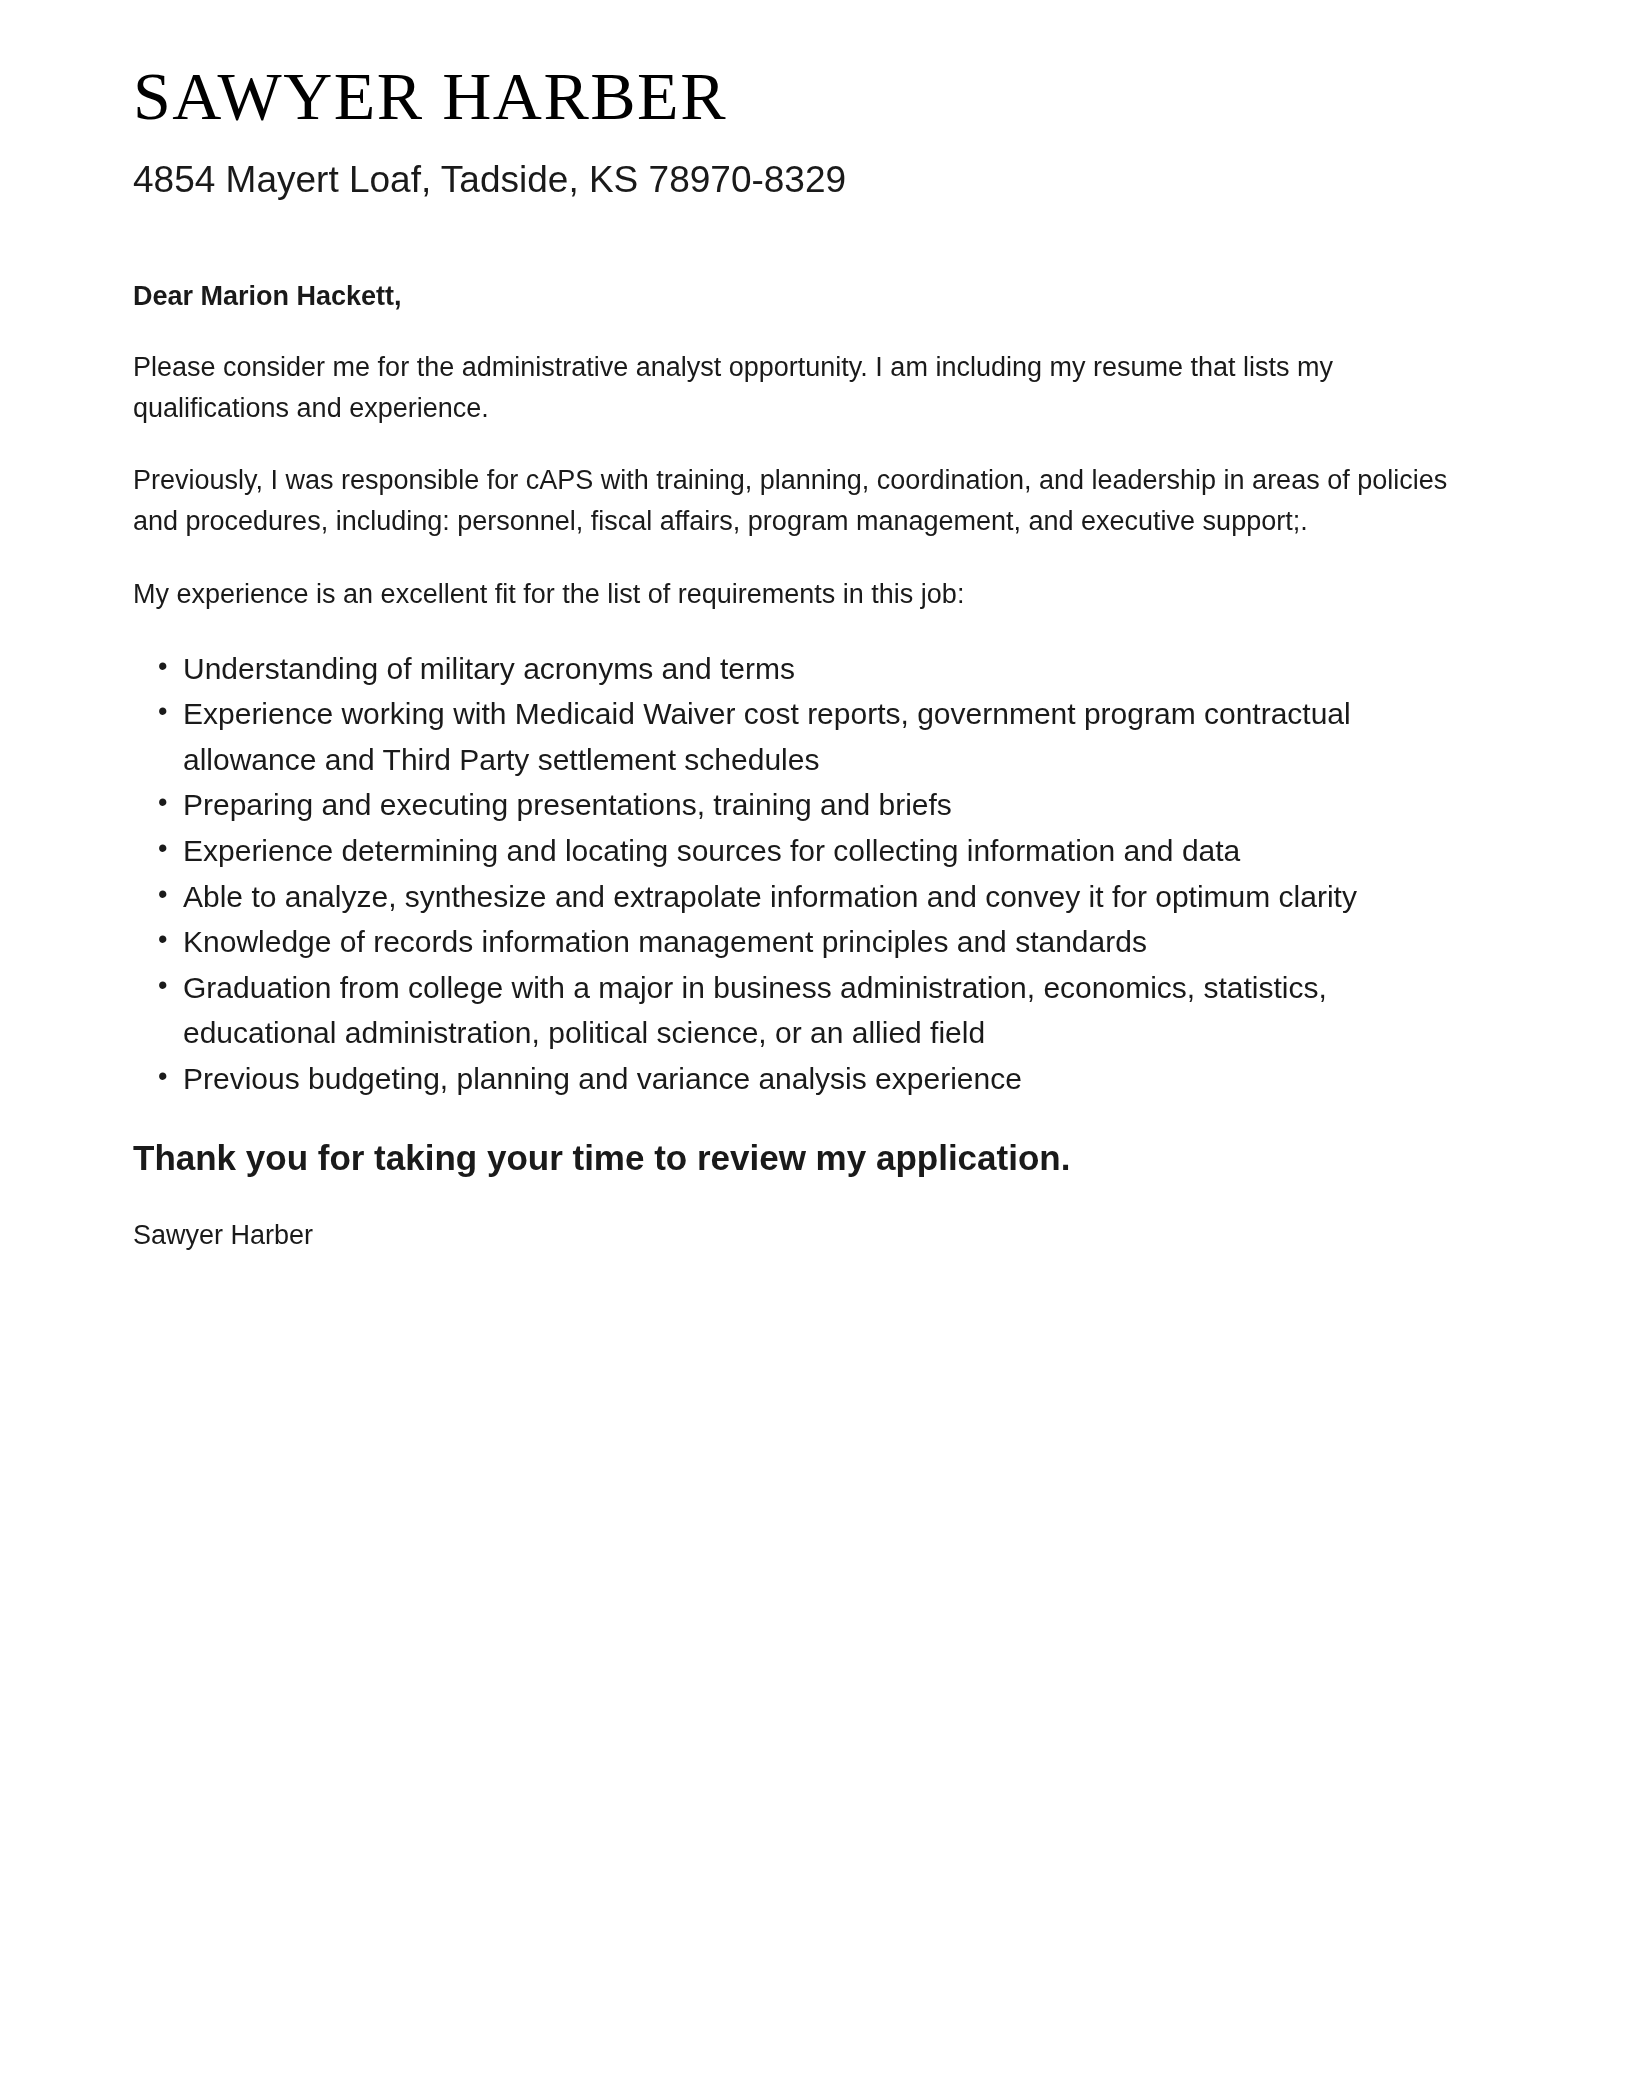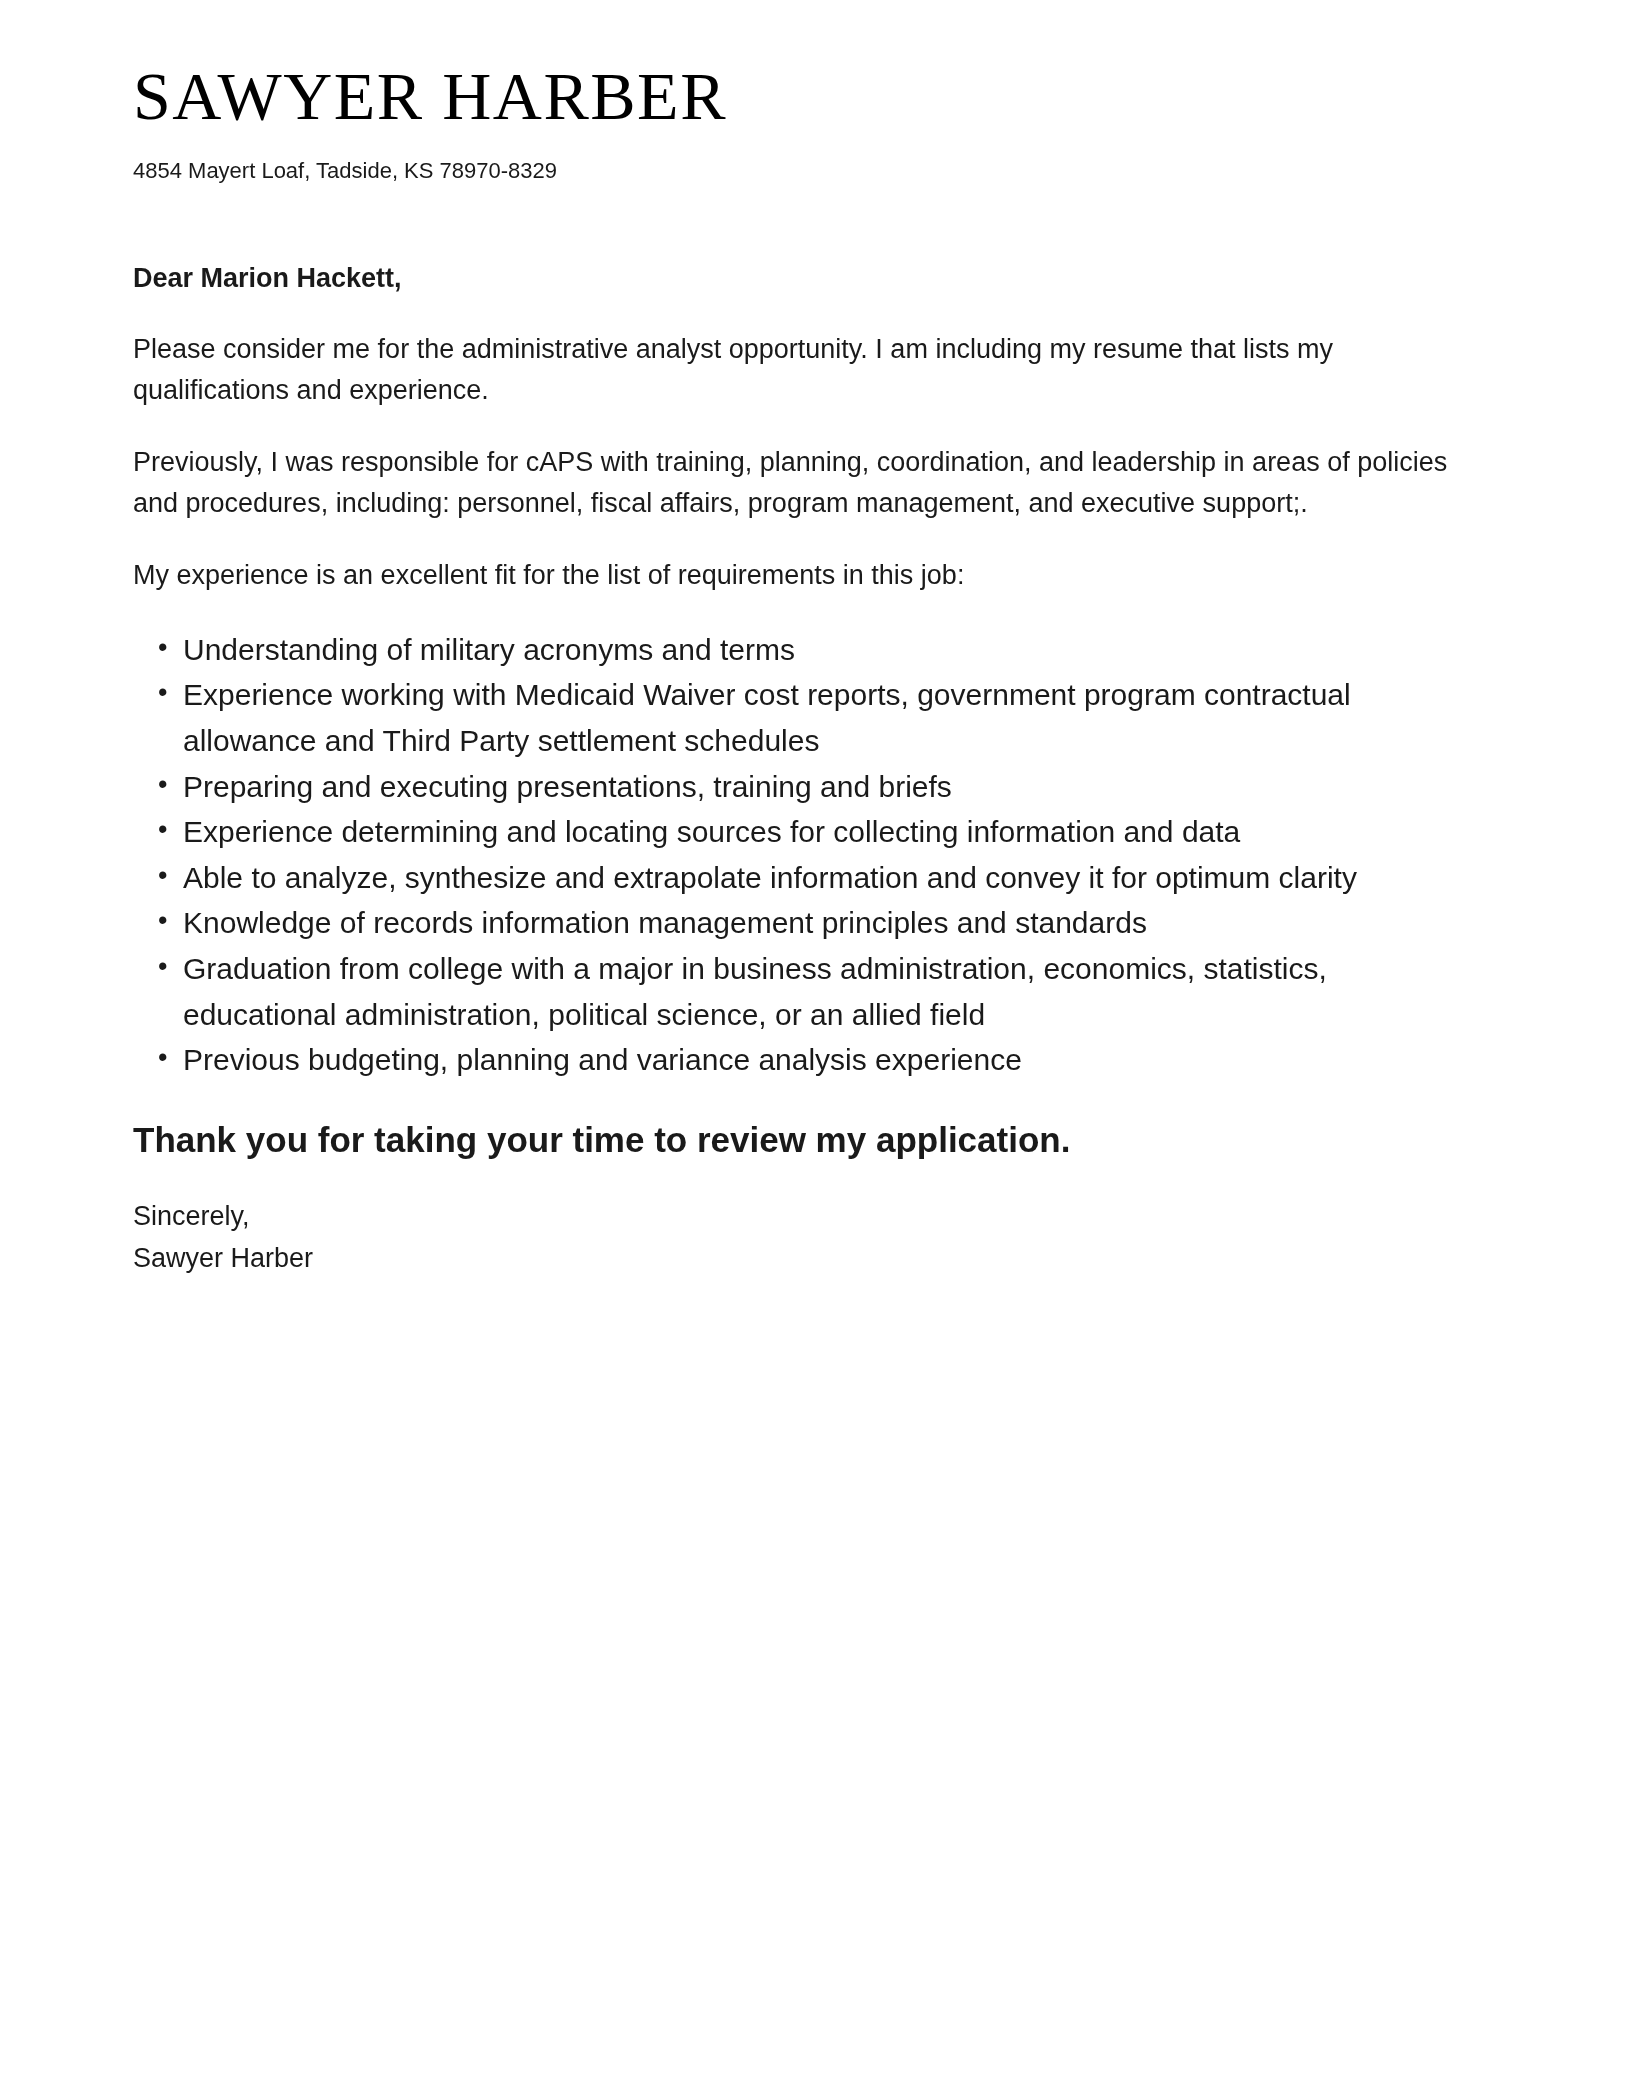--- a/index.html
+++ b/index.html
@@ -31,21 +31,21 @@
     font-size: 68px;
     font-weight: 400;
     letter-spacing: 1.5px;
     line-height: 1.0;
     color: #000000;
     margin: 0;
     white-space: nowrap;
   }
   .applicant-address {
     font-family: "Liberation Sans", sans-serif;
-    font-size: 22px;
+    font-size: 37px;
     font-weight: 400;
     color: #1a1a1a;
     margin: 0;
     padding-top: 27px;
     line-height: 1.25;
   }
 
   
   .letter-body {
     padding-top: 74px;
@@ -139,19 +139,18 @@
         <li class="requirement-item">Experience determining and locating sources for collecting information and data</li>
         <li class="requirement-item">Able to analyze, synthesize and extrapolate information and convey it for optimum clarity</li>
         <li class="requirement-item">Knowledge of records information management principles and standards</li>
         <li class="requirement-item">Graduation from college with a major in business administration, economics, statistics, educational administration, political science, or an allied field</li>
         <li class="requirement-item">Previous budgeting, planning and variance analysis experience</li>
       </ul>
 
       <p class="closing-thanks">Thank you for taking your time to review my application.</p>
 
       <div class="signature-block">
-        <span class="signature-line">Sincerely,</span>
         <span class="signature-line">Sawyer Harber</span>
       </div>
 
     </section>
   </div>
 </div>
 
 </body></html>

